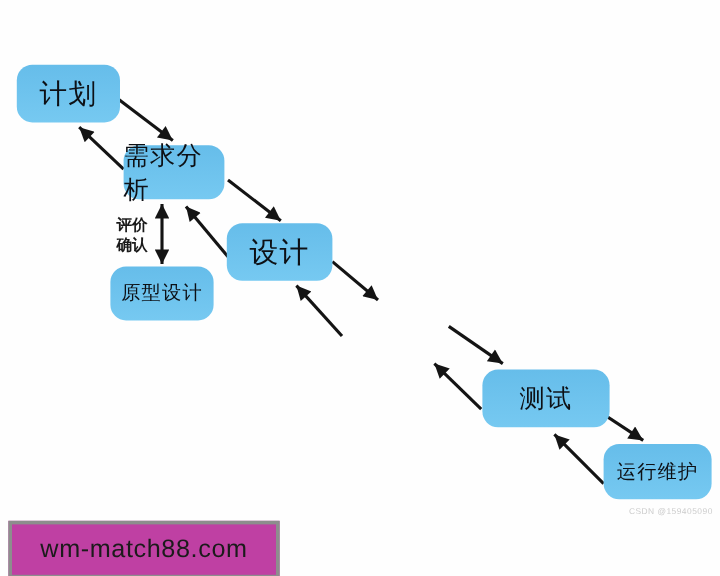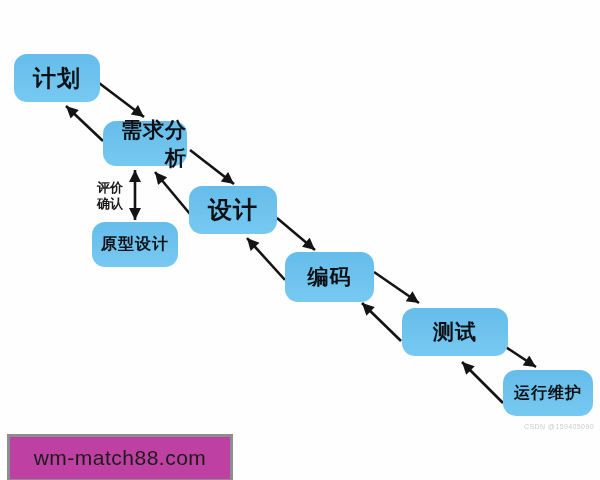--- a/index.html
+++ b/index.html
@@ -19,23 +19,22 @@
   .arrow-layer{
     position:absolute;left:0;top:0;width:600px;height:480px;pointer-events:none;
   }
   .edge{stroke:var(--arrow-color);stroke-width:2.6;}
   .marker-head{fill:var(--arrow-color);}
   .node{
     position:absolute;
     background:linear-gradient(180deg,var(--node-fill-top),var(--node-fill-bottom));
     border-radius:13px;
     display:flex;align-items:center;justify-content:center;
-    font-weight:bold;color:var(--node-text);
+    font-weight:normal;color:var(--node-text);
     letter-spacing:1px;
-    text-align:right;
   }
   #node-plan        {left:14px;  top:54px;  width:86px; height:48px; font-size:23px;}
   #node-requirements{left:103px; top:121px; width:84px; height:45px; font-size:21px;}
   #node-design      {left:189px; top:186px; width:88px; height:48px; font-size:24px;}
   #node-prototype   {left:92px;  top:222px; width:86px; height:45px; font-size:16px;}
   #node-coding      {left:285px; top:252px; width:89px; height:50px; font-size:21px;}
   #node-testing     {left:402px; top:308px; width:106px; height:48px; font-size:21px;}
   #node-maintenance {left:503px; top:370px; width:90px; height:46px; font-size:16px;}
   .edge-label{
     position:absolute;left:97px;top:180px;
@@ -88,23 +87,20 @@
   </div>
 
   <div class="node" id="node-design">
     <span>设计</span>
   </div>
 
   <div class="node" id="node-prototype">
     <span>原型设计</span>
   </div>
 
-  <div class="node" id="node-coding">
-    <span>编码</span>
-  </div>
 
   <div class="node" id="node-testing">
     <span>测试</span>
   </div>
 
   <div class="node" id="node-maintenance">
     <span>运行维护</span>
   </div>
 
   <div class="edge-label">评价

